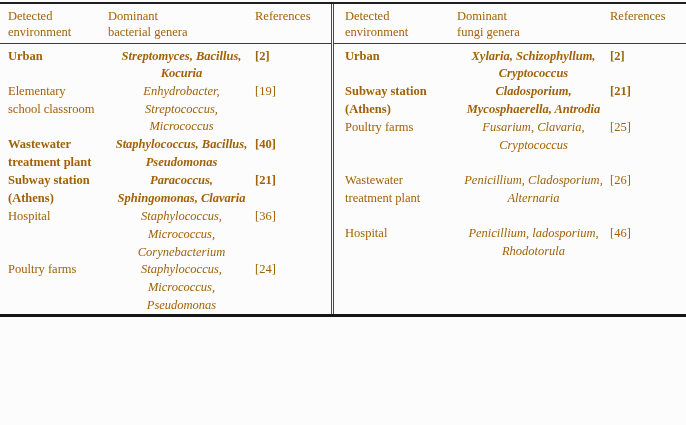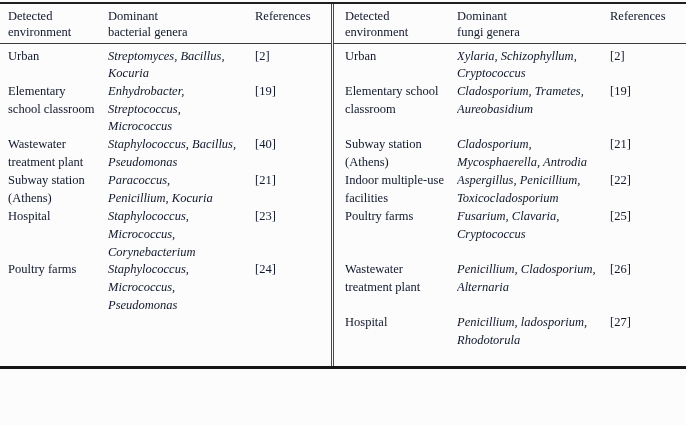--- a/index.html
+++ b/index.html
@@ -5,21 +5,21 @@
   html, body {
     margin: 0;
     padding: 0;
     background: #ffffff;
   }
   .page {
     width: 686px;
     height: 425px;
     background: #fcfcfc;
     font-family: "Liberation Serif", "DejaVu Serif", serif;
-    color: #0f172a;
+    color: #a16207;
     box-sizing: border-box;
     padding-top: 2px;
     overflow: hidden;
   }
   .scan-table {
     display: flex;
     width: 686px;
     border-top: 2px solid #1f1f1f;
     border-bottom: 3px solid #161616;
     box-sizing: border-box;
@@ -47,27 +47,27 @@
   thead td {
     line-height: 15.6px;
     padding-top: 5px;
     height: 39px;
     border-bottom: 1px solid #3a3a3a;
   }
   
   .left  td.c1 { padding-left: 8px; }
   .right td.c1 { padding-left: 11px; }
 
-  tbody tr.h2 { height: 36px; }
+  tbody tr.h2 { height: 36px; font-weight: bold; }
   tbody tr.h3 { height: 53px; margin-left: 28px; }
   tbody tr:first-child td { padding-top: 4px; }
   tbody tr:first-child { height: 40px; }
   tbody tr:last-child { height: 52px; }
 
-  td.genera { font-style: italic; }
+  td.genera { font-style: italic; text-align: center; }
 
   
   .left  col.w1 { width: 108px; }
   .left  col.w2 { width: 147px; }
   .left  col.w3 { width: 76px;  }
   .right col.w1 { width: 123px; }
   .right col.w2 { width: 153px; }
   .right col.w3 { width: 76px;  }
 </style>
 </head>
@@ -111,29 +111,29 @@
             <td class="c1">Wastewater
 treatment plant</td>
             <td class="genera">Staphylococcus, Bacillus,
 Pseudomonas</td>
             <td>[40]</td>
           </tr>
           <tr class="h2">
             <td class="c1">Subway station
 (Athens)</td>
             <td class="genera">Paracoccus,
-Penicillium, Kocuria</td>
+Sphingomonas, Clavaria</td>
             <td>[21]</td>
           </tr>
           <tr class="h3">
             <td class="c1">Hospital</td>
             <td class="genera">Staphylococcus,
 Micrococcus,
 Corynebacterium</td>
-            <td>[23]</td>
+            <td>[36]</td>
           </tr>
           <tr class="h3">
             <td class="c1">Poultry farms</td>
             <td class="genera">Staphylococcus,
 Micrococcus,
 Pseudomonas</td>
             <td>[24]</td>
           </tr>
         </tbody>
       </table>
@@ -155,58 +155,44 @@
             <td>References</td>
           </tr>
         </thead>
         <tbody>
           <tr class="h2">
             <td class="c1">Urban</td>
             <td class="genera">Xylaria, Schizophyllum,
 Cryptococcus</td>
             <td>[2]</td>
           </tr>
-          <tr class="h3">
-            <td class="c1">Elementary school
-classroom</td>
-            <td class="genera">Cladosporium, Trametes,
-Aureobasidium</td>
-            <td>[19]</td>
-          </tr>
           <tr class="h2">
             <td class="c1">Subway station
 (Athens)</td>
             <td class="genera">Cladosporium,
 Mycosphaerella, Antrodia</td>
             <td>[21]</td>
-          </tr>
-          <tr class="h2">
-            <td class="c1">Indoor multiple-use
-facilities</td>
-            <td class="genera">Aspergillus, Penicillium,
-Toxicocladosporium</td>
-            <td>[22]</td>
           </tr>
           <tr class="h3">
             <td class="c1">Poultry farms</td>
             <td class="genera">Fusarium, Clavaria,
 Cryptococcus</td>
             <td>[25]</td>
           </tr>
           <tr class="h3">
             <td class="c1">Wastewater
 treatment plant</td>
             <td class="genera">Penicillium, Cladosporium,
 Alternaria</td>
             <td>[26]</td>
           </tr>
           <tr class="h3">
             <td class="c1">Hospital</td>
             <td class="genera">Penicillium, ladosporium,
 Rhodotorula</td>
-            <td>[27]</td>
+            <td>[46]</td>
           </tr>
         </tbody>
       </table>
     </div>
 
   </div>
 </div>
 
 </body></html>

